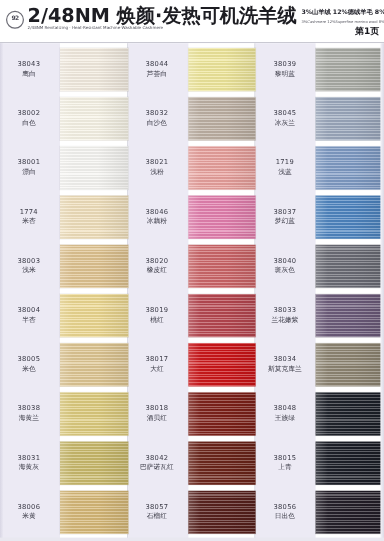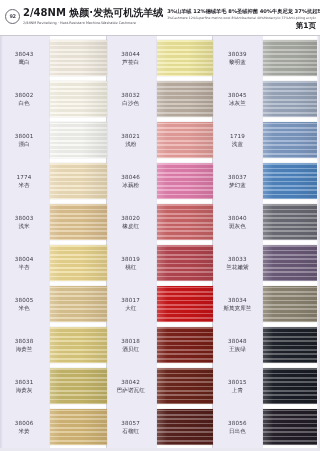--- a/index.html
+++ b/index.html
@@ -36,21 +36,21 @@
     line-height:12px;
     text-align:center;
     letter-spacing:-0.5px;
     flex:0 0 auto;
     margin-top:2px;
     margin-right:3px;
     font-weight:bold;
   }
   .title-block{flex:0 0 auto;margin-right:4px;}
   .title-cn{
-    font-size:10px;
+    font-size:16px;
     font-weight:bold;
     color:#1d1d22;
     line-height:12px;
     white-space:nowrap;
     letter-spacing:0px;
   }
   .title-en{
     font-size:3.4px;
     color:#50505a;
     line-height:6px;

